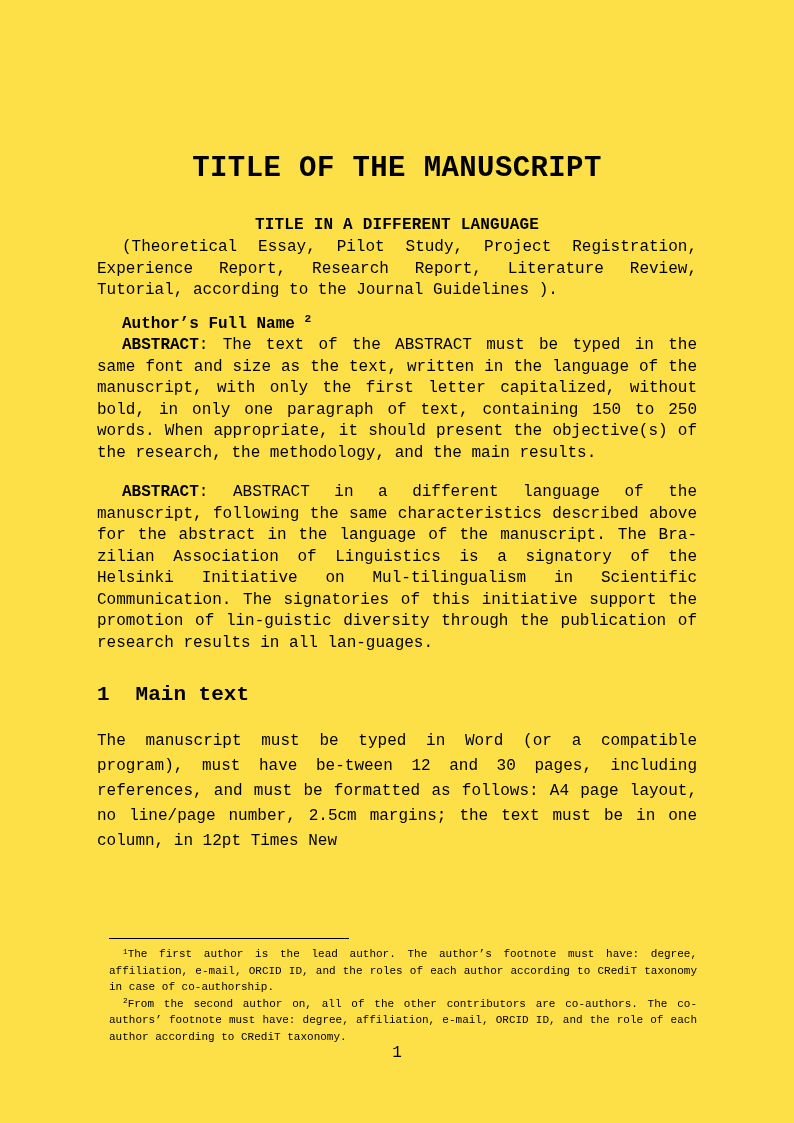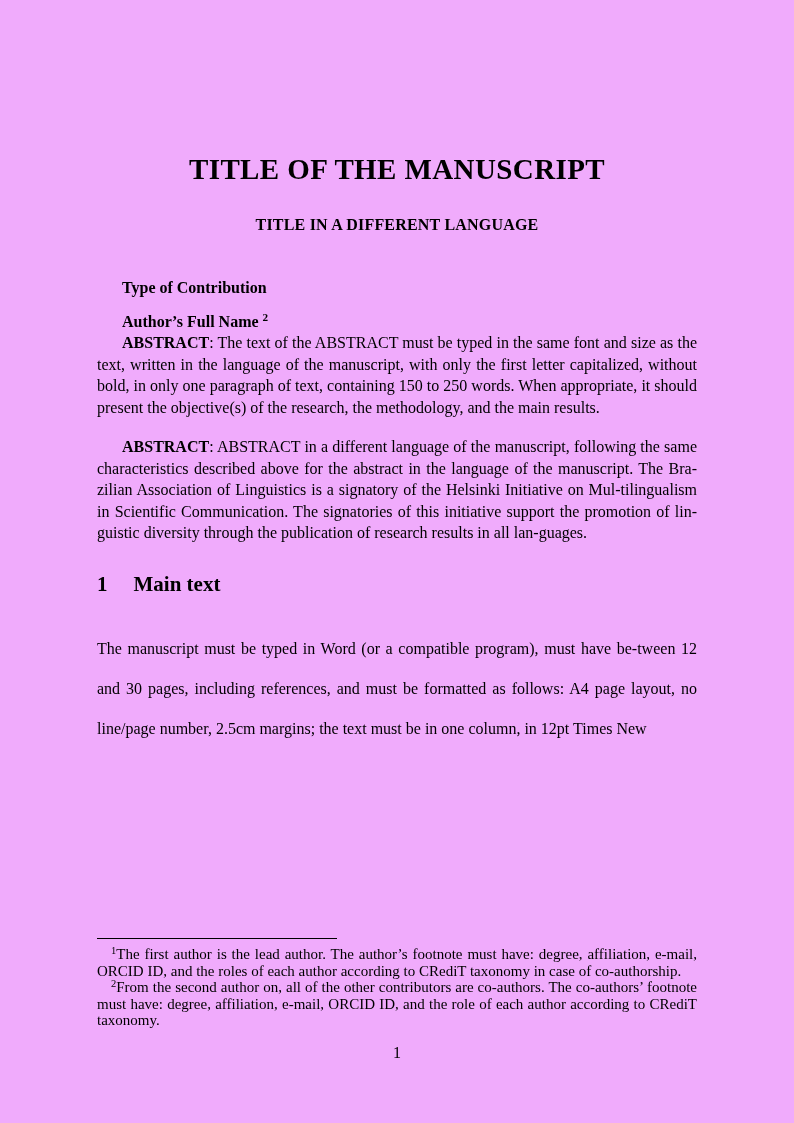--- a/index.html
+++ b/index.html
@@ -2,23 +2,23 @@
 <html><head>
 <meta charset="utf-8">
 <style>
   * { margin: 0; padding: 0; box-sizing: border-box; }
   html, body { background: #ffffff; }
   .page {
     position: relative;
     width: 794px;
     height: 1123px;
     margin: 0 auto;
-    background: #f0abfc;
+    background: #fde047;
     color: #000000;
-    font-family: Liberation Serif, serif;
+    font-family: Liberation Mono, monospace;
     font-size: 16px;
     padding: 152px 97px 12px 97px;
     overflow: hidden;
   }
   .title {
     text-align: center;
     font-weight: bold;
     font-size: 29px;
     line-height: 34px;
     letter-spacing: 0.4px;
@@ -58,30 +58,30 @@
   .abstract-block { }
   .block-gap { margin-top: 18px; }
   .section-heading {
     margin-top: 28px;
     font-size: 21px;
     line-height: 25px;
     font-weight: bold;
   }
   .section-heading .sec-num { display: inline-block; margin-right: 26px; }
   .main-body {
-    margin-top: 32px;
-    line-height: 40px;
+    margin-top: 22px;
+    line-height: 25px;
     text-align: justify;
   }
   .footnotes {
     position: absolute;
-    left: 97px;
+    left: 109px;
     right: 97px;
     top: 938px;
-    font-size: 15px;
+    font-size: 11px;
     line-height: 16.5px;
   }
   .footnote-rule {
     width: 240px;
     border-top: 1px solid #000000;
     margin-bottom: 7px;
   }
   .footnote {
     text-align: justify;
     text-indent: 14px;
@@ -97,21 +97,21 @@
 </style>
 </head>
 <body>
 
 <div class="page">
 
   <div class="title">TITLE OF THE MANUSCRIPT</div>
 
   <div class="subtitle">TITLE IN A DIFFERENT LANGUAGE</div>
 
-  <div class="contrib-heading">Type of Contribution</div>
+  <p class="para">(Theoretical Essay, Pilot Study, Project Registration, Experience Report, Research Report, Literature Review, Tutorial, according to the Journal Guidelines ).</p>
 
   <div class="authors">
     <div class="author-line"><span>Author’s Full Name </span><sup>2</sup></div>
   </div>
 
   <div class="abstract-block">
     <p class="para"><b>ABSTRACT</b><span>: The text of the ABSTRACT must be typed in the same font and size as the text, written in the language of the manuscript, with only the first letter capitalized, without bold, in only one paragraph of text, containing 150 to 250 words. When appropriate, it should present the objective(s) of the research, the methodology, and the main results.</span></p>
   </div>
 
   <div class="block-gap">

